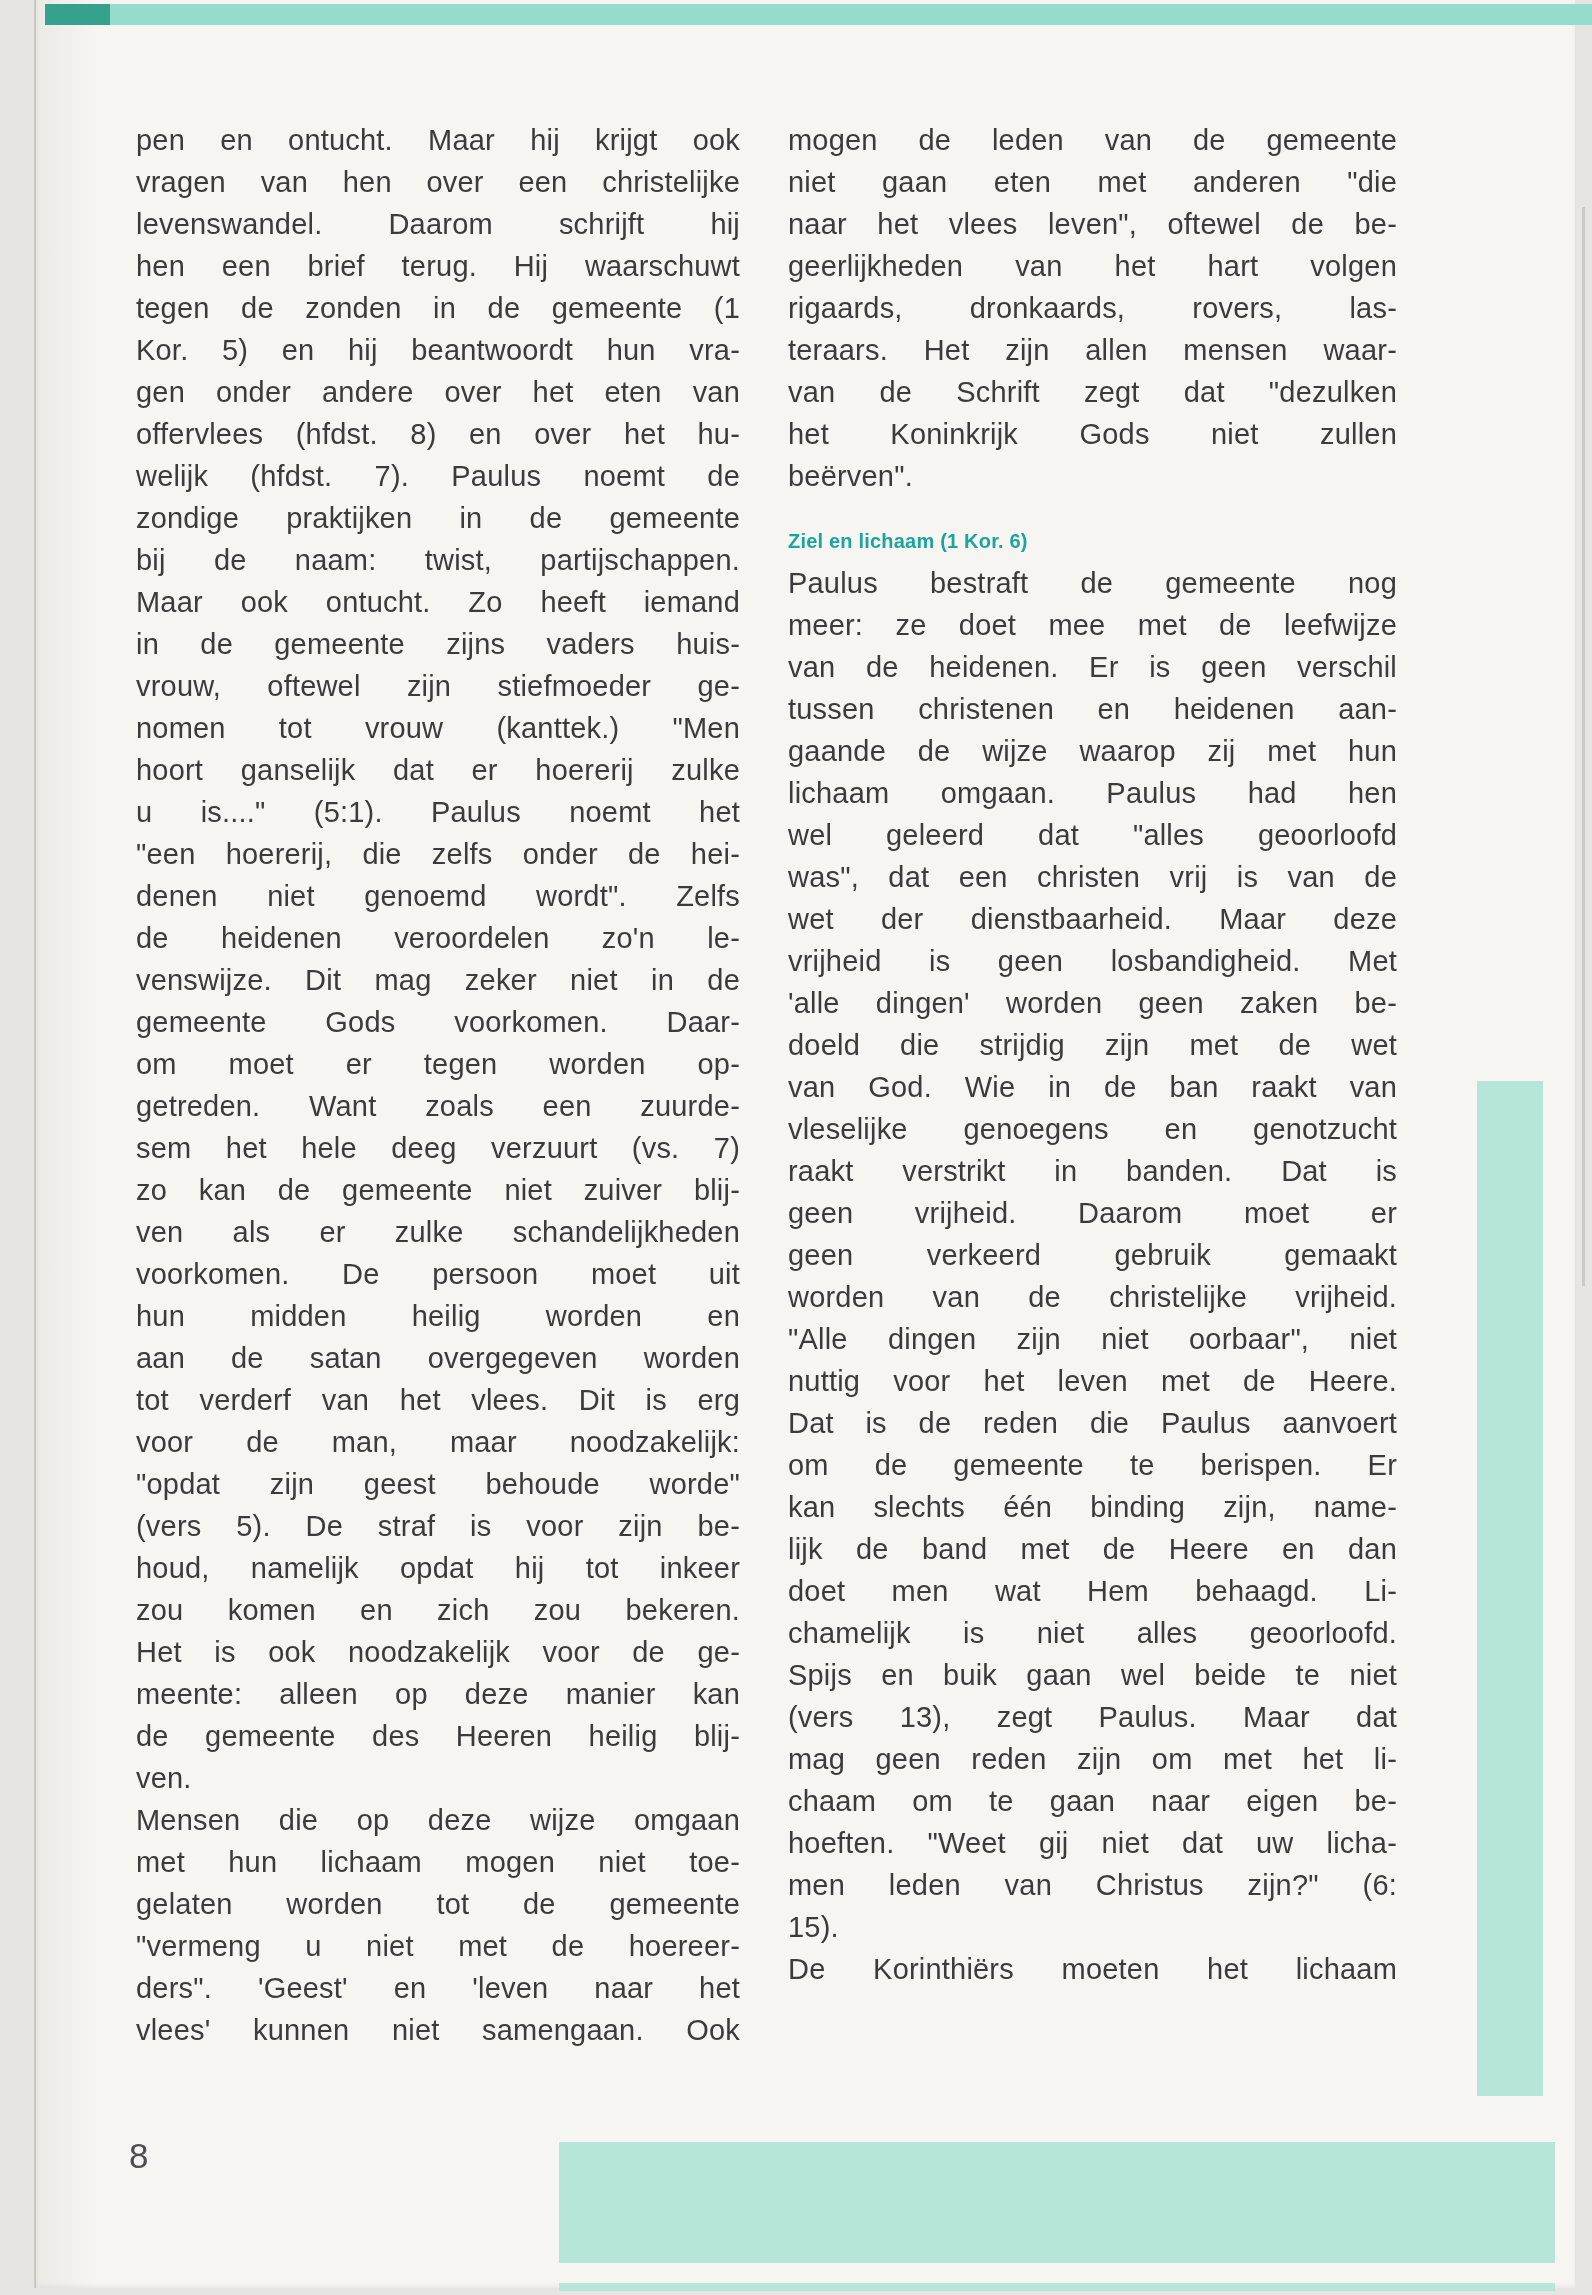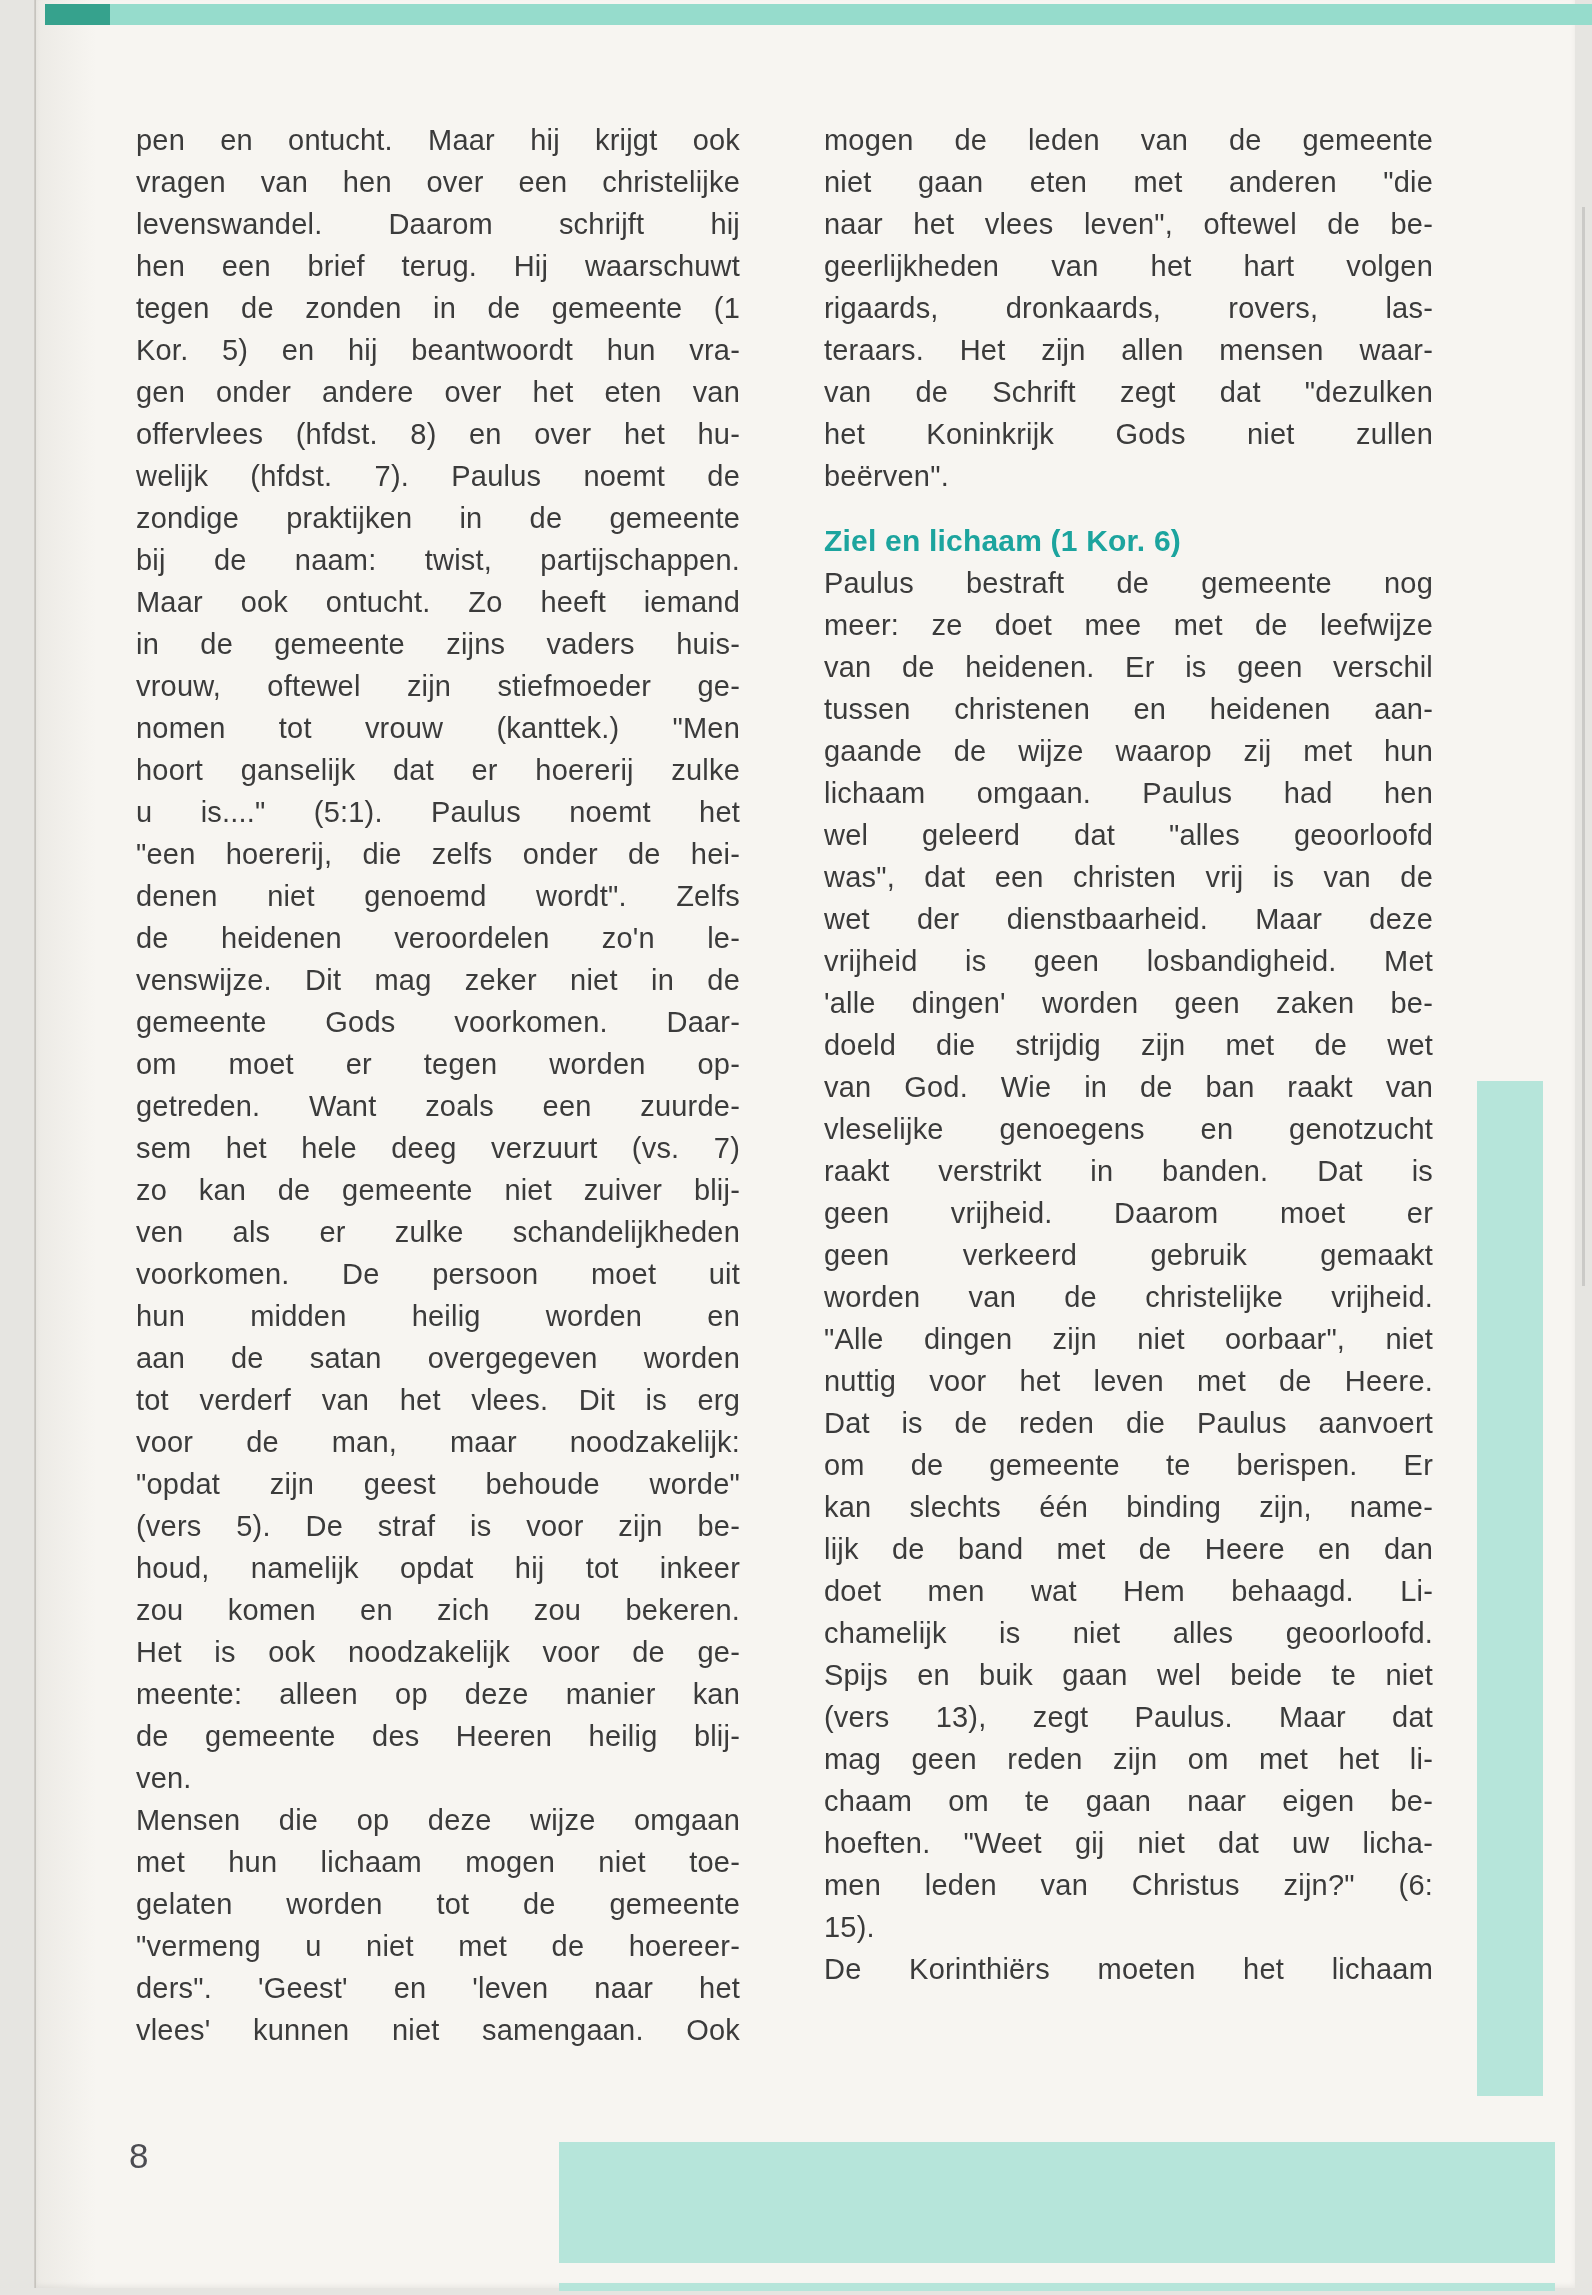--- a/index.html
+++ b/index.html
@@ -41,25 +41,25 @@
     position: absolute; left: 559px; top: 2283px; width: 996px; height: 7.8px;
     background: var(--mint-light, #b6e5da);
   }
   .col {
     position: absolute; top: 119px;
     font-size: 29px; line-height: 42px;
     color: var(--body-text, #3b3b3b);
     letter-spacing: 0.2px;
   }
   .col-left  { left: 136px; width: 604px; }
-  .col-right { left: 824px; width: 609px; }
+  .col-right { left: 788px; width: 609px; }
   .tl { text-align: justify; text-align-last: justify; }
   .tl.pe { text-align-last: left; }
   .heading {
-    font-size: 30px; line-height: 42px; font-weight: bold;
+    font-size: 20px; line-height: 42px; font-weight: bold;
     color: var(--heading, #1ca49e);
     margin-top: 23px;
   }
   .page-number {
     position: absolute; left: 129px; top: 2135px;
     font-size: 35px; line-height: 42px;
     color: var(--page-number, #4c4c52);
   }
 </style>
 </head>

